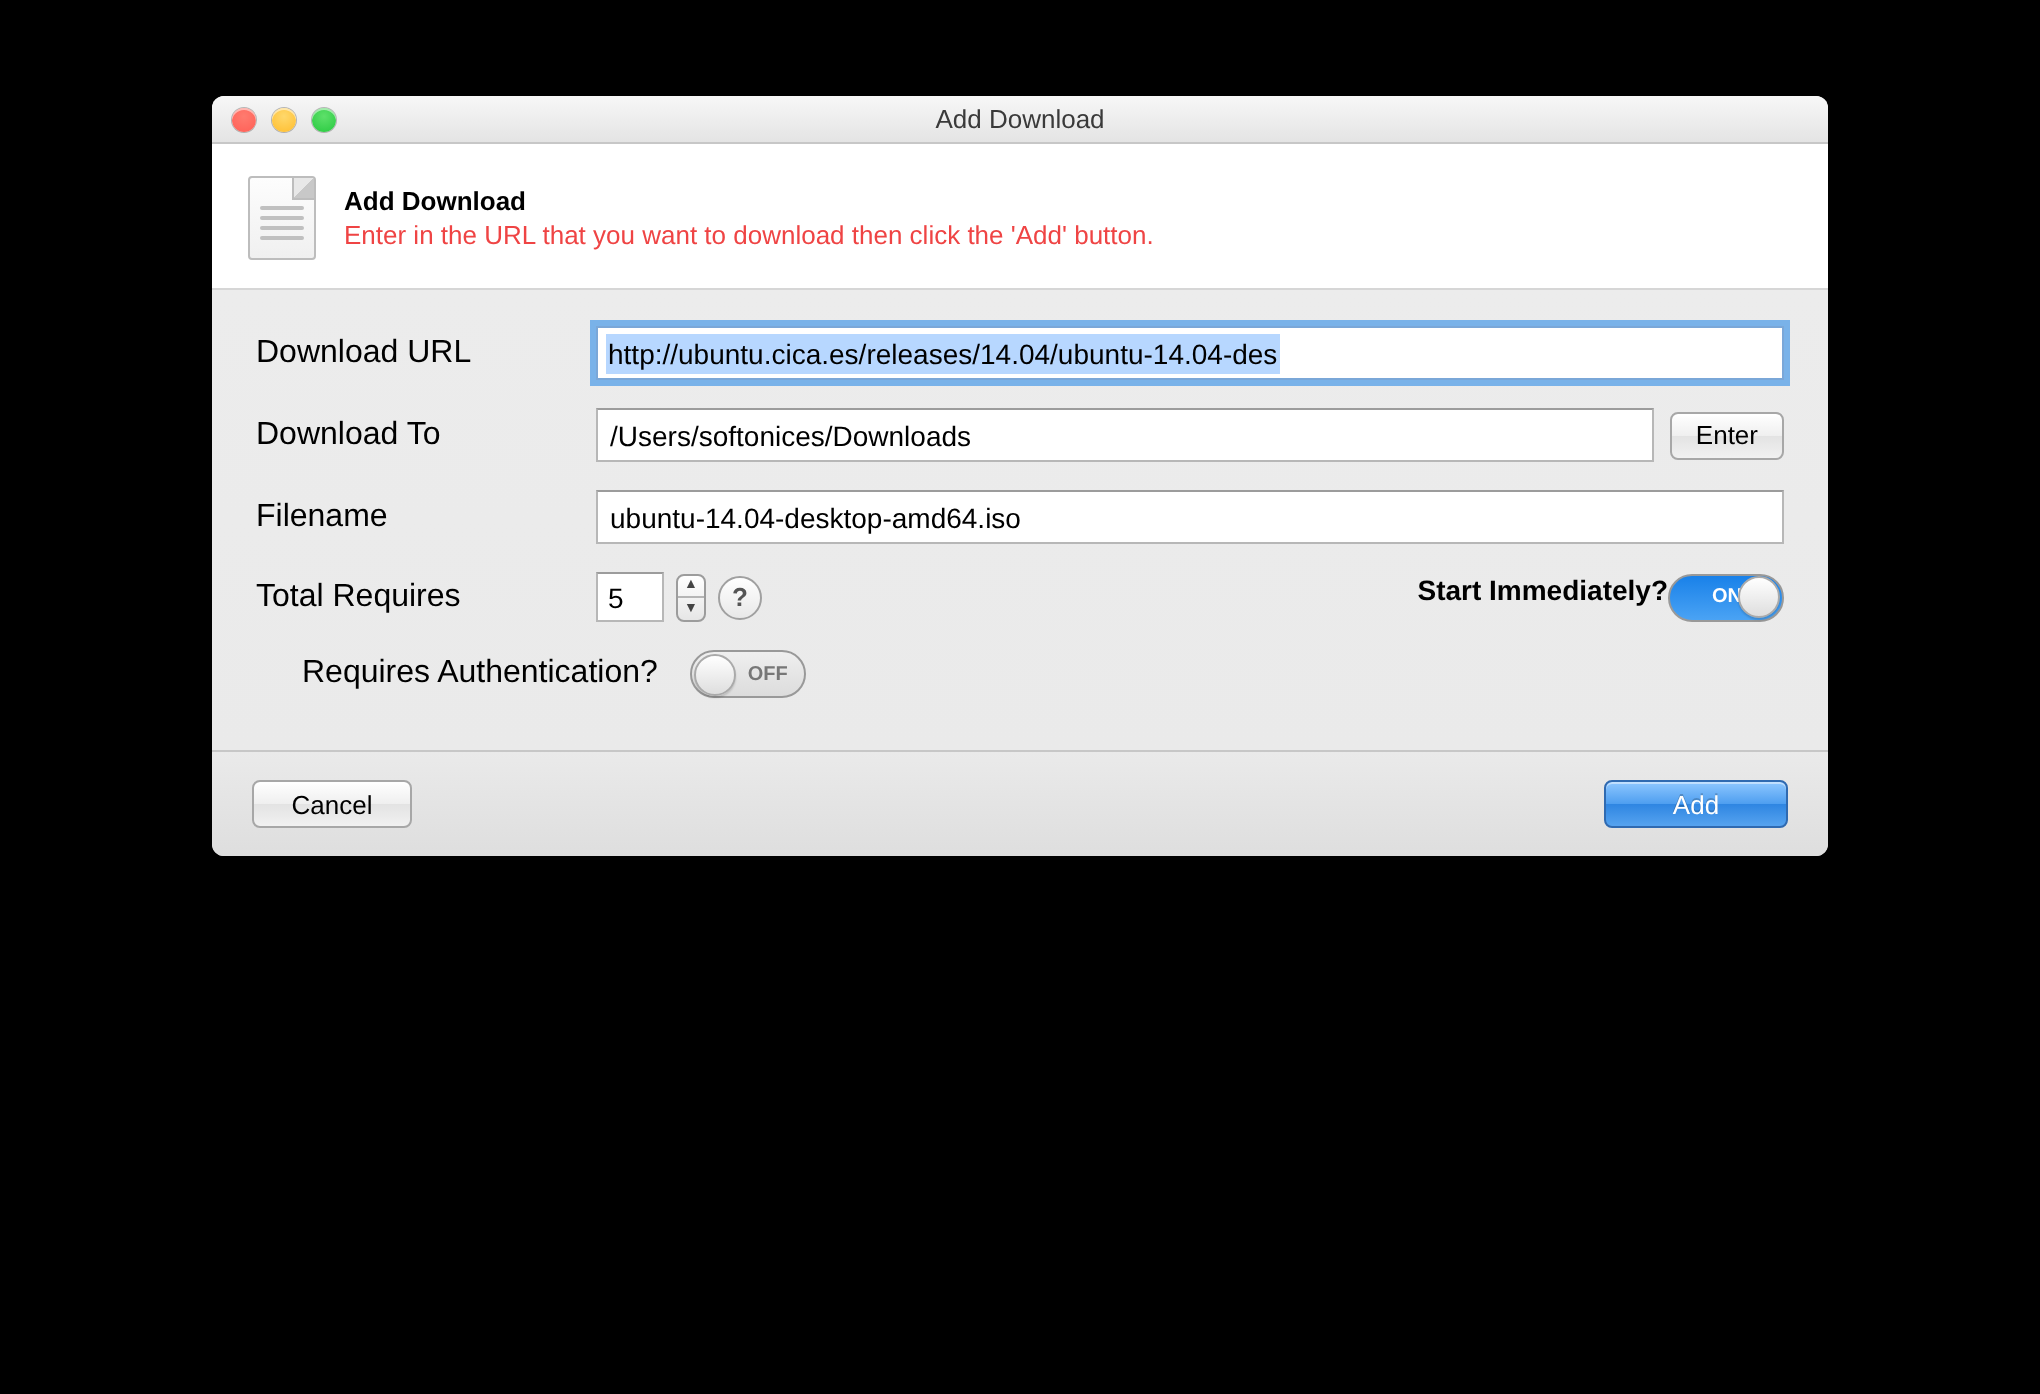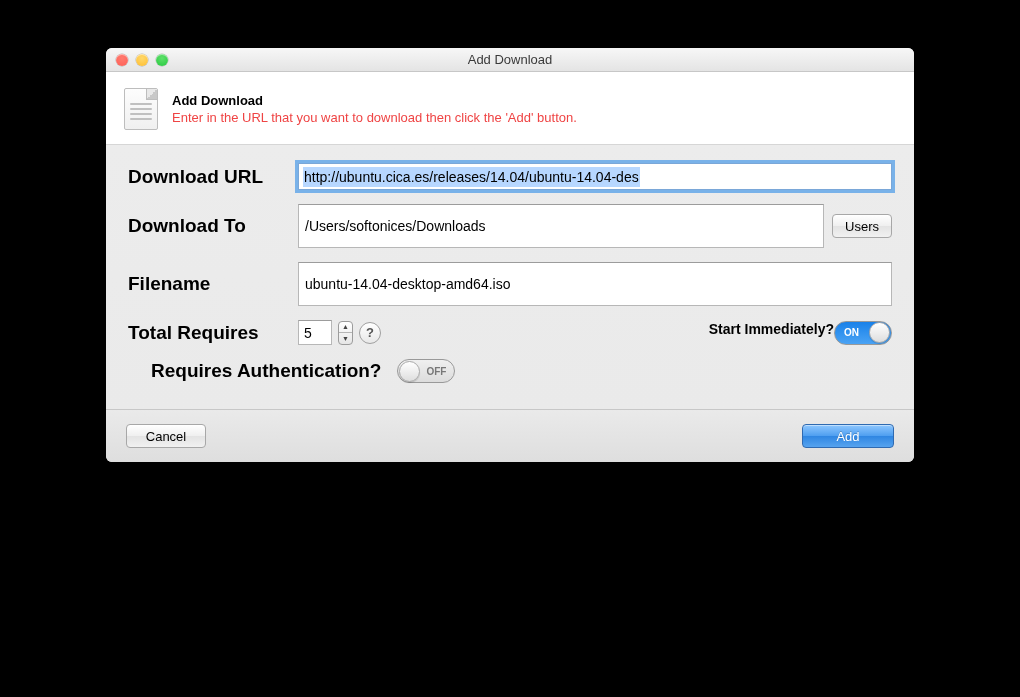--- a/index.html
+++ b/index.html
@@ -77,32 +77,32 @@
     padding: 18px 22px 8px 22px;
   }
   .row {
     display: flex;
     align-items: center;
     margin-bottom: 14px;
     gap: 10px;
   }
   .label {
     width: 160px;
-    font-weight: bold;
-    font-size: 19px;
+    font-weight: normal;
+    font-size: 16px;
   }
   .field-wrap {
     flex: 1;
     display: flex;
     gap: 8px;
     align-items: center;
   }
   input[type=text].tf {
     flex: 1;
-    height: 44px;
+    height: 27px;
     background: #fff;
     border: 1px solid #b7b7b7;
     border-top-color: #9c9c9c;
     border-radius: 0;
     padding: 0 6px;
     font-size: 14px;
     font-family: inherit;
     color: #000;
   }
 
@@ -161,21 +161,21 @@
     border: 1px solid #999;
     cursor: pointer;
     display: flex; align-items: center;
     font-size: 10px; font-weight: bold;
   }
   .toggle.on {
     background: linear-gradient(#1981e9, #4aa3f4);
     color: #fff;
   }
   .toggle.on .knob { right: 1px; }
-  .toggle.on .lab { padding-left: 9px; }
+  .toggle.on .lab { padding-left: 21px; }
   .toggle.off {
     background: linear-gradient(#efefef,#dcdcdc);
     color: #777;
     justify-content: flex-end;
   }
   .toggle.off .knob { left: 1px; }
   .toggle.off .lab { padding-right: 8px; margin-left: 31px; }
   .toggle .knob {
     width: 21px; height: 21px; border-radius: 50%;
     background: linear-gradient(#ffffff,#dedede);
@@ -258,21 +258,21 @@
         <div class="url-box">
           <span>http://ubuntu.cica.es/releases/14.04/ubuntu-14.04-des</span>
         </div>
       </div>
     </div>
 
     <div class="row">
       <div class="label">Download To</div>
       <div class="field-wrap">
         <input type="text" class="tf" value="/Users/softonices/Downloads" style="">
-        <button class="btn">Users</button>
+        <button class="btn">Enter</button>
       </div>
     </div>
 
     <div class="row">
       <div class="label">Filename</div>
       <div class="field-wrap">
         <input type="text" class="tf" value="ubuntu-14.04-desktop-amd64.iso" style="">
       </div>
     </div>
 

